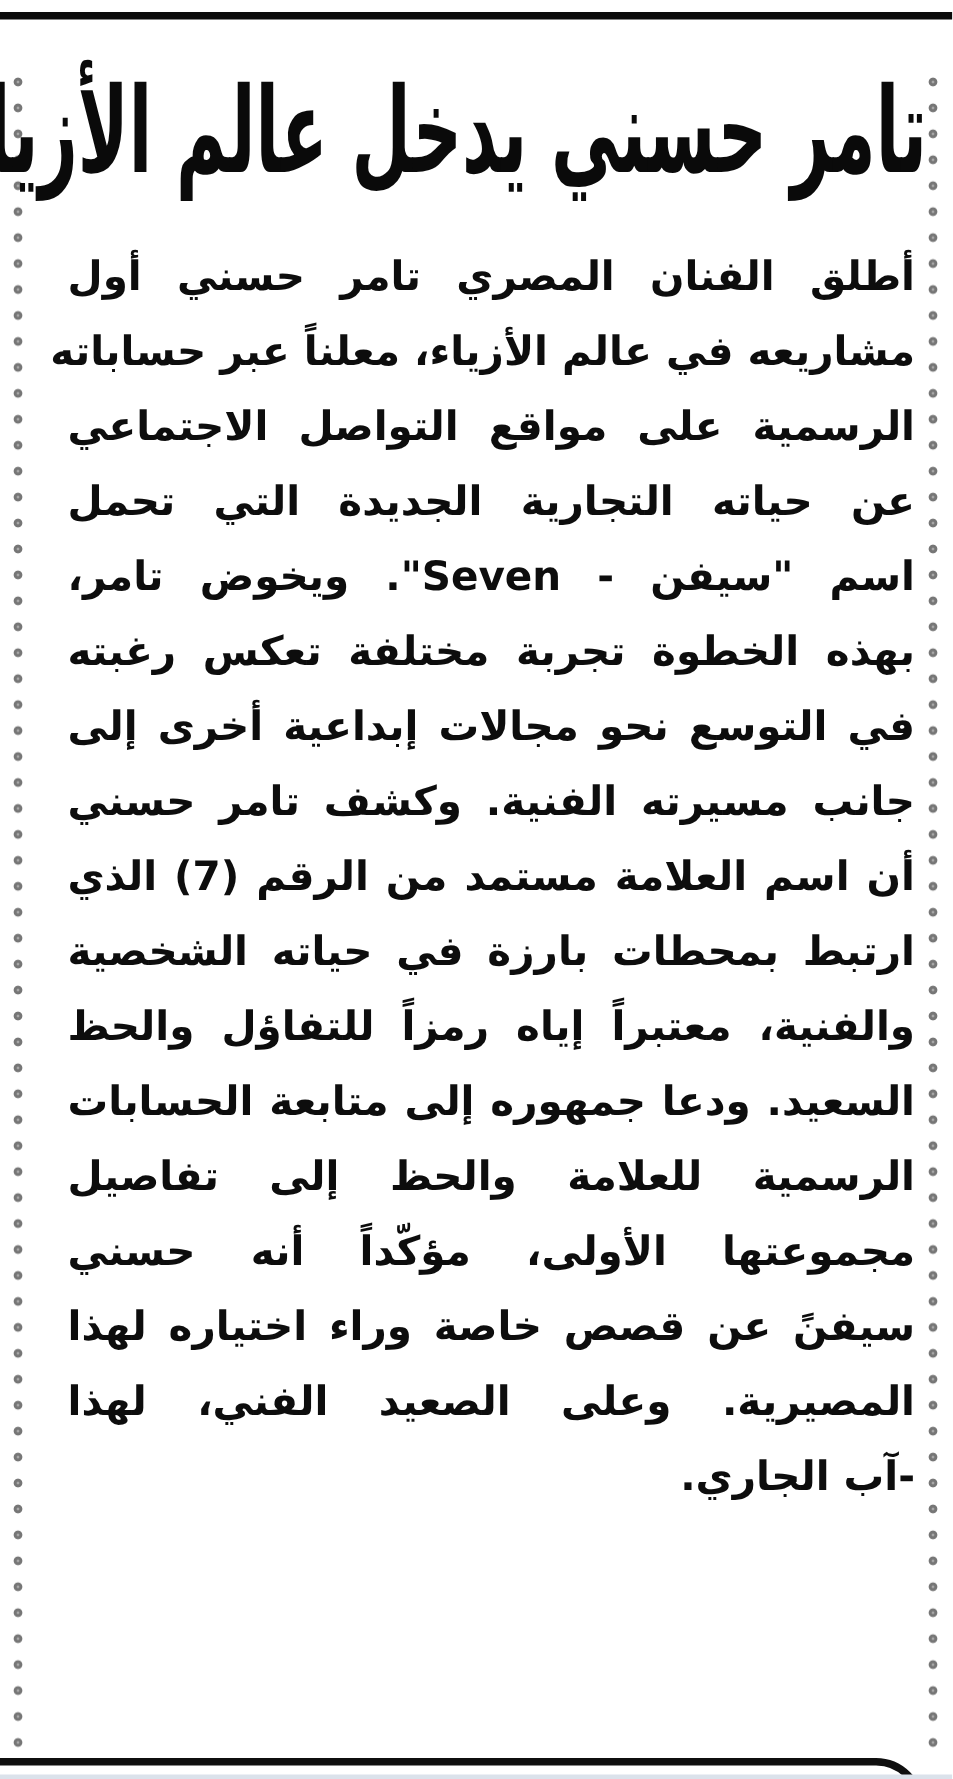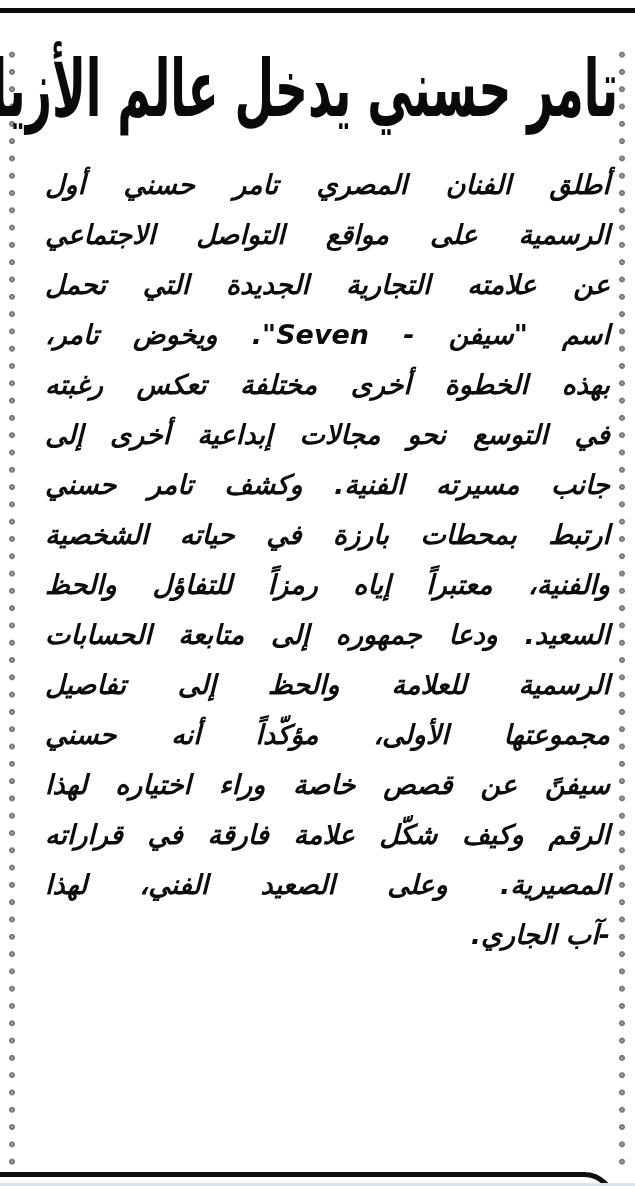--- a/index.html
+++ b/index.html
@@ -46,21 +46,20 @@
     transform: scale(0.95, 1.65);
     transform-origin: center center;
     letter-spacing: 0;
     color: #0a0a0a;
   }
   .article-body {
     position: absolute;
     top: 160px;
     right: 25px;
     left: 45px;
-    font-style: italic;
   }
   .article-line {
     height: 50px;
     line-height: 50px;
     font-size: 27px;
     font-weight: bold;
     text-align: justify;
     text-align-last: justify;
     white-space: nowrap;
     overflow: visible;
@@ -95,33 +94,34 @@
 
   <div class="dots-col dots-left"></div>
   <div class="dots-col dots-right"></div>
 
   <div class="headline-wrap">
     <h1 class="headline">تامر حسني يدخل عالم الأزياء</h1>
   </div>
 
   <div class="article-body">
     <div class="article-line">أطلق الفنان المصري تامر حسني أول</div>
+    <div class="article-line">مشاريعه في عالم الأزياء، معلناً عبر حساباته</div>
     <div class="article-line">الرسمية على مواقع التواصل الاجتماعي</div>
-    <div class="article-line">عن علامته التجارية الجديدة التي تحمل</div>
+    <div class="article-line">عن حياته التجارية الجديدة التي تحمل</div>
     <div class="article-line">اسم "سيفن - Seven". ويخوض تامر،</div>
-    <div class="article-line">بهذه الخطوة أخرى مختلفة تعكس رغبته</div>
+    <div class="article-line">بهذه الخطوة تجربة مختلفة تعكس رغبته</div>
     <div class="article-line">في التوسع نحو مجالات إبداعية أخرى إلى</div>
     <div class="article-line">جانب مسيرته الفنية. وكشف تامر حسني</div>
+    <div class="article-line">أن اسم العلامة مستمد من الرقم (7) الذي</div>
     <div class="article-line">ارتبط بمحطات بارزة في حياته الشخصية</div>
     <div class="article-line">والفنية، معتبراً إياه رمزاً للتفاؤل والحظ</div>
     <div class="article-line">السعيد. ودعا جمهوره إلى متابعة الحسابات</div>
     <div class="article-line">الرسمية للعلامة والحظ إلى تفاصيل</div>
     <div class="article-line">مجموعتها الأولى، مؤكّداً أنه حسني</div>
     <div class="article-line">سيفنً عن قصص خاصة وراء اختياره لهذا</div>
-    <div class="article-line">الرقم وكيف شكّل علامة فارقة في قراراته</div>
     <div class="article-line">المصيرية. وعلى الصعيد الفني، لهذا</div>
     <div class="article-line short">-آب الجاري.</div>
   </div>
 
   <div class="bottom-box"></div>
   <div class="bottom-strip"></div>
 
 </div>
 
 </body></html>

